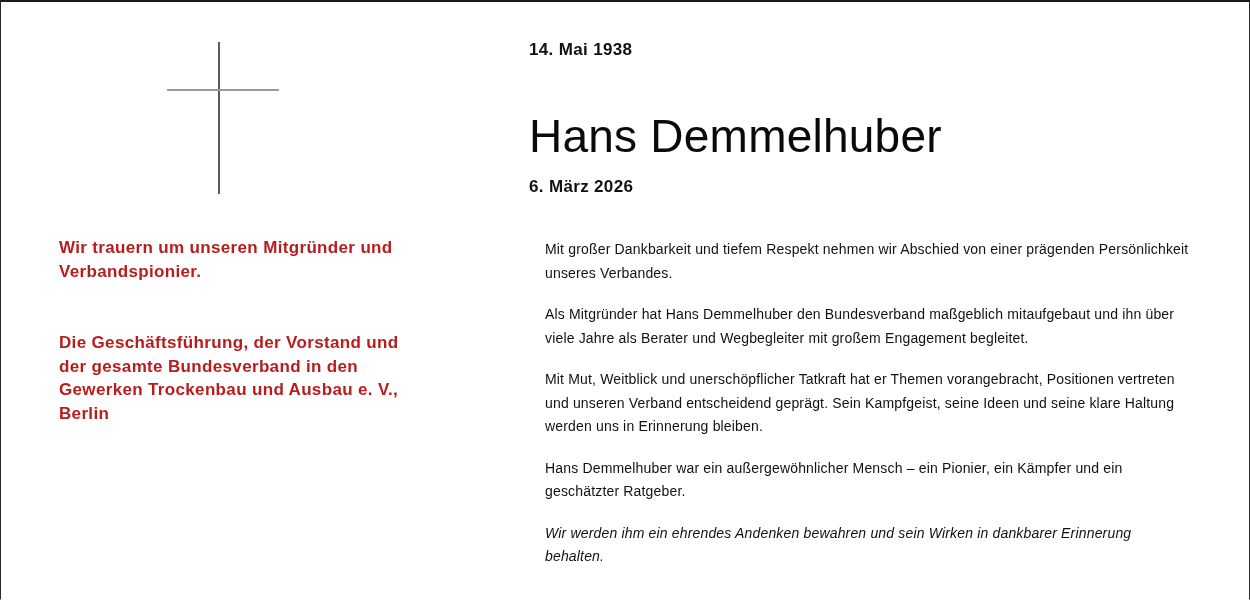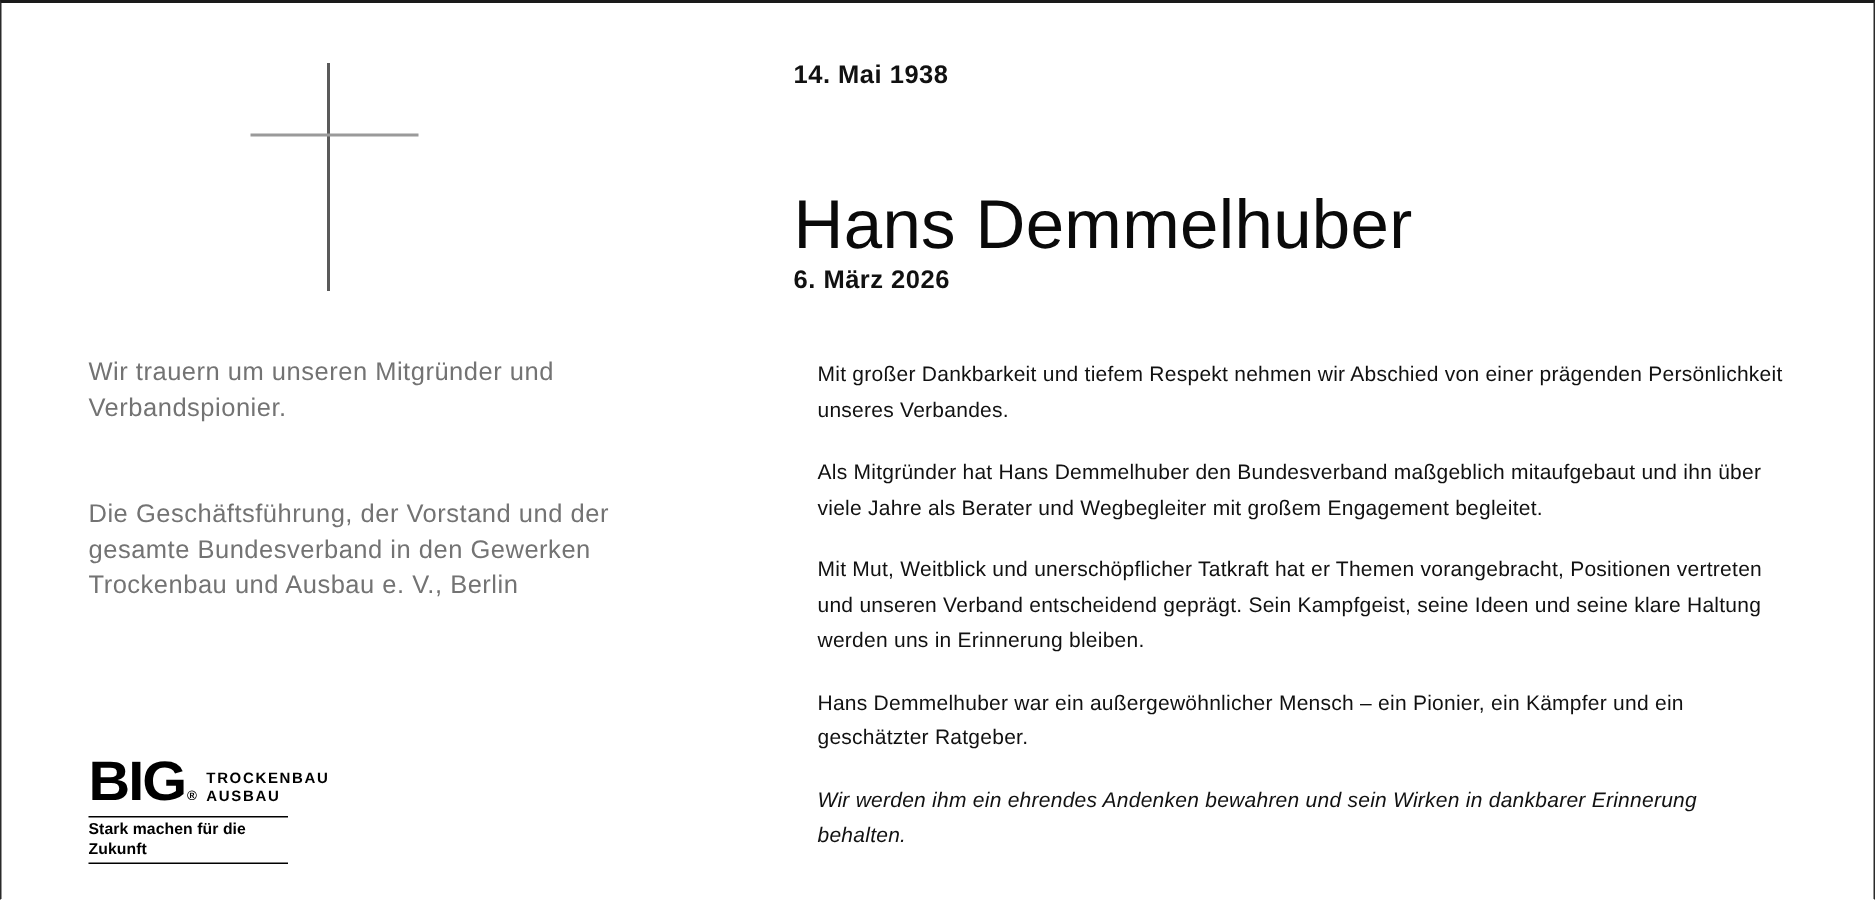--- a/index.html
+++ b/index.html
@@ -64,21 +64,22 @@
     position: absolute;
     left: 0;
     top: 234px;
     width: 360px;
   }
   .left-text p {
     margin: 0 0 18px 0;
     font-size: 17px;
     line-height: 23.5px;
     letter-spacing: 0.02em;
-    color: #737373;
+    color: #b91c1c;
+    font-weight: bold;
   }
   .left-text p:last-child { margin-bottom: 0; margin-top: 48px; }
 
   
   .logo {
     position: absolute;
     left: 0;
     top: 498px;
     width: 200px;
   }
@@ -145,21 +146,21 @@
     font-weight: bold;
   }
   .date-birth {
     position: absolute;
     left: 0;
     top: 37px;
   }
   .name {
     position: absolute;
     left: 0;
-    top: 88px;
+    top: 75px;
     font-size: 46px;
     line-height: 56px;
     font-weight: 300;
     letter-spacing: 0.005em;
     color: #0a0a0a;
     white-space: nowrap;
     text-align: center;
   }
   .date-death {
     position: absolute;
@@ -192,30 +193,20 @@
     <div class="cross">
       <div class="bar-v"></div>
       <div class="bar-h"></div>
     </div>
 
     <div class="left-text">
       <p>Wir trauern um unseren Mitgründer und Verbandspionier.</p>
       <p>Die Geschäftsführung, der Vorstand und der gesamte Bundesverband in den Gewerken Trockenbau und Ausbau e. V., Berlin</p>
     </div>
 
-    <div class="logo">
-      <div class="logo-top">
-        <div class="logo-word"><span>BIG</span><span class="logo-reg">®</span></div>
-        <div class="logo-sub">
-          <div>TROCKENBAU</div>
-          <div>AUSBAU</div>
-        </div>
-      </div>
-      <div class="logo-tagline">Stark machen für die Zukunft</div>
-    </div>
 
   </div>
 
   <div class="col-right">
 
     <div class="date date-birth">14. Mai 1938</div>
 
     <h1 class="name">Hans Demmelhuber</h1>
 
     <div class="date date-death">6. März 2026</div>

